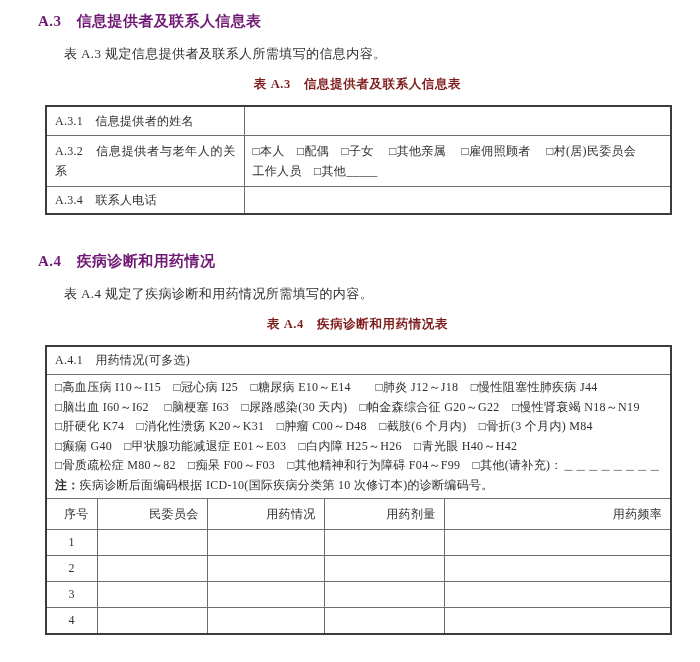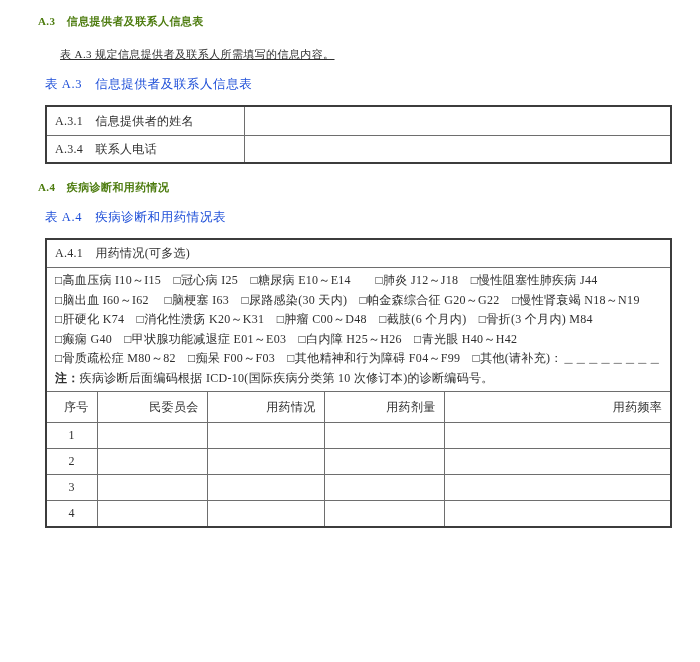--- a/index.html
+++ b/index.html
@@ -6,33 +6,33 @@
   body{
     width:700px;height:662px;
     background:#ffffff;
     font-family:"Liberation Serif","DejaVu Serif",serif;
     color:#2f2f2f;
     overflow:hidden;
   }
   .doc{width:700px;height:662px;position:relative;}
   .heading{
     margin:14px 30px 0 38px;
-    font-size:11px;font-weight:bold;color:#4d7c0f;
+    font-size:15px;font-weight:bold;color:#701a75;
     line-height:15px;letter-spacing:0.4px;
     white-space:pre;
   }
   .para{
     margin:17px 30px 0 38px;
-    font-size:11px;line-height:16px;
-    text-indent:2em;letter-spacing:0.4px;text-decoration:underline;
+    font-size:13px;line-height:16px;
+    text-indent:2em;letter-spacing:0.4px;
   }
   .caption{
     margin:14px 0 0 45px;width:625px;
-    text-align:left;font-size:12.5px;font-weight:normal;
-    color:#1d4ed8;line-height:16px;letter-spacing:0.6px;
+    text-align:center;font-size:12.5px;font-weight:bold;
+    color:#7f1d1d;line-height:16px;letter-spacing:0.6px;
     white-space:pre;
   }
   table.tbl{
     border-collapse:collapse;table-layout:fixed;
     width:625px;margin:13px 0 5px 45px;
     border:2px solid #3c3c3c;
   }
   table.tbl td{
     border:1px solid #6e6e6e;
     font-size:12px;color:#2f2f2f;
@@ -64,27 +64,35 @@
     <colgroup>
         <col style="width:198px">
         <col style="width:427px">
       </colgroup>
     <tbody>
         <tr>
       <td style="height:26px" class="row-label">A.3.1　信息提供者的姓名</td>
       <td></td>
     </tr>
     <tr>
+      <td style="height:48px" class="a3-label">A.3.2　信息提供者与老年人的关系</td>
+      <td>
+        <div class="pre-line">□本人　□配偶　□子女　 □其他亲属　 □雇佣照顾者　 □村(居)民委员会</div>
+        <div class="pre-line">工作人员　□其他_____</div>
+      </td>
+    </tr>
+    <tr>
       <td style="height:24px" class="row-label">A.3.4　联系人电话</td>
       <td></td>
     </tr>
   </tbody>
     </table>
 
-  <div class="heading" style="margin-top:16px">A.4　疾病诊断和用药情况</div>
+  <div class="heading" style="margin-top:39px">A.4　疾病诊断和用药情况</div>
+  <div class="para">表 A.4 规定了疾病诊断和用药情况所需填写的内容。</div>
   <div class="caption">表 A.4　疾病诊断和用药情况表</div>
 
   <table class="tbl">
     <colgroup>
       <col style="width:51px">
         <col style="width:110px">
         <col style="width:117px">
         <col style="width:120px">
         <col style="width:227px">
     </colgroup>

